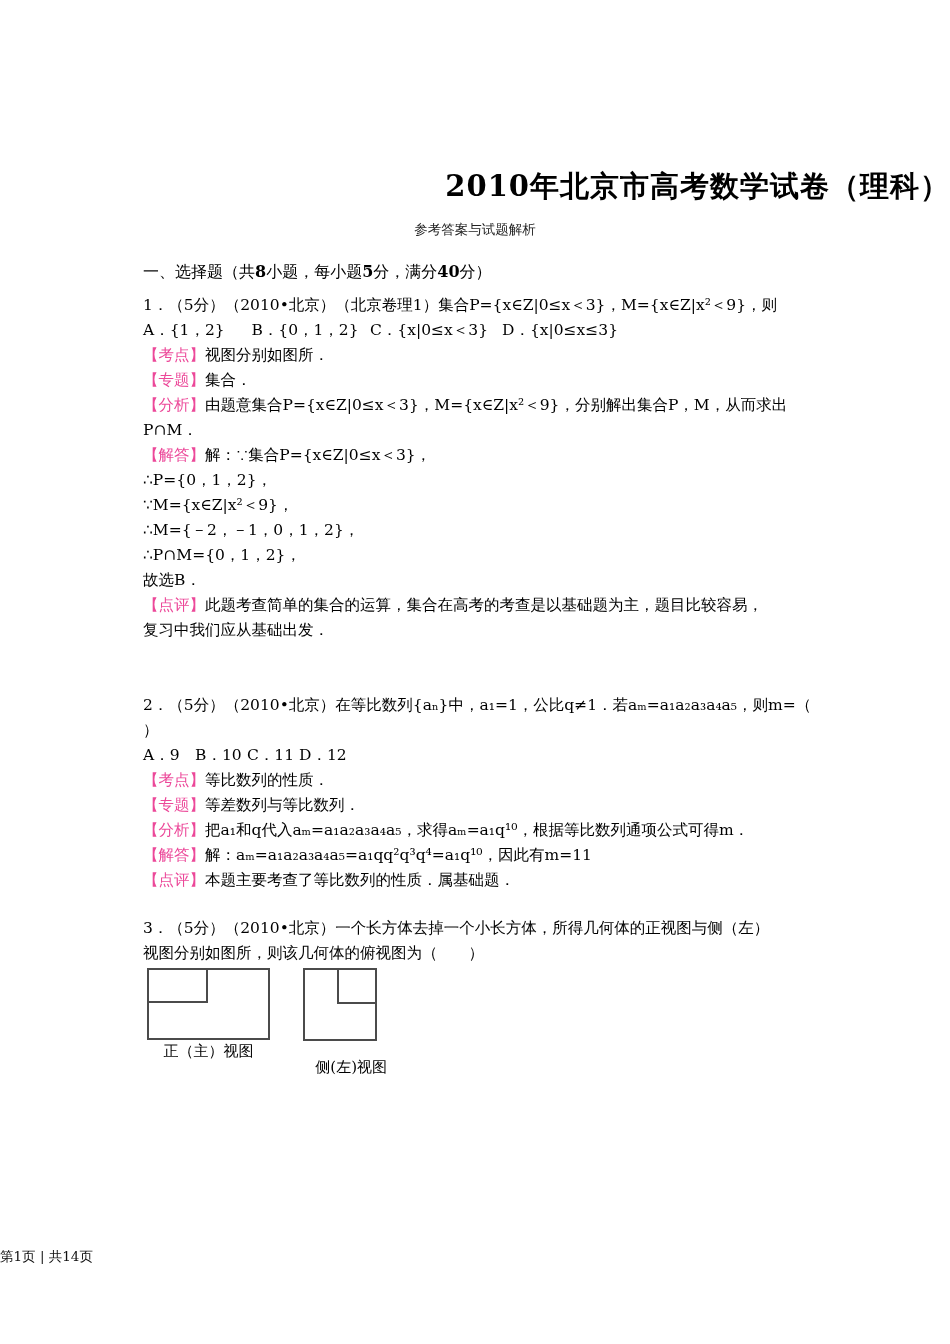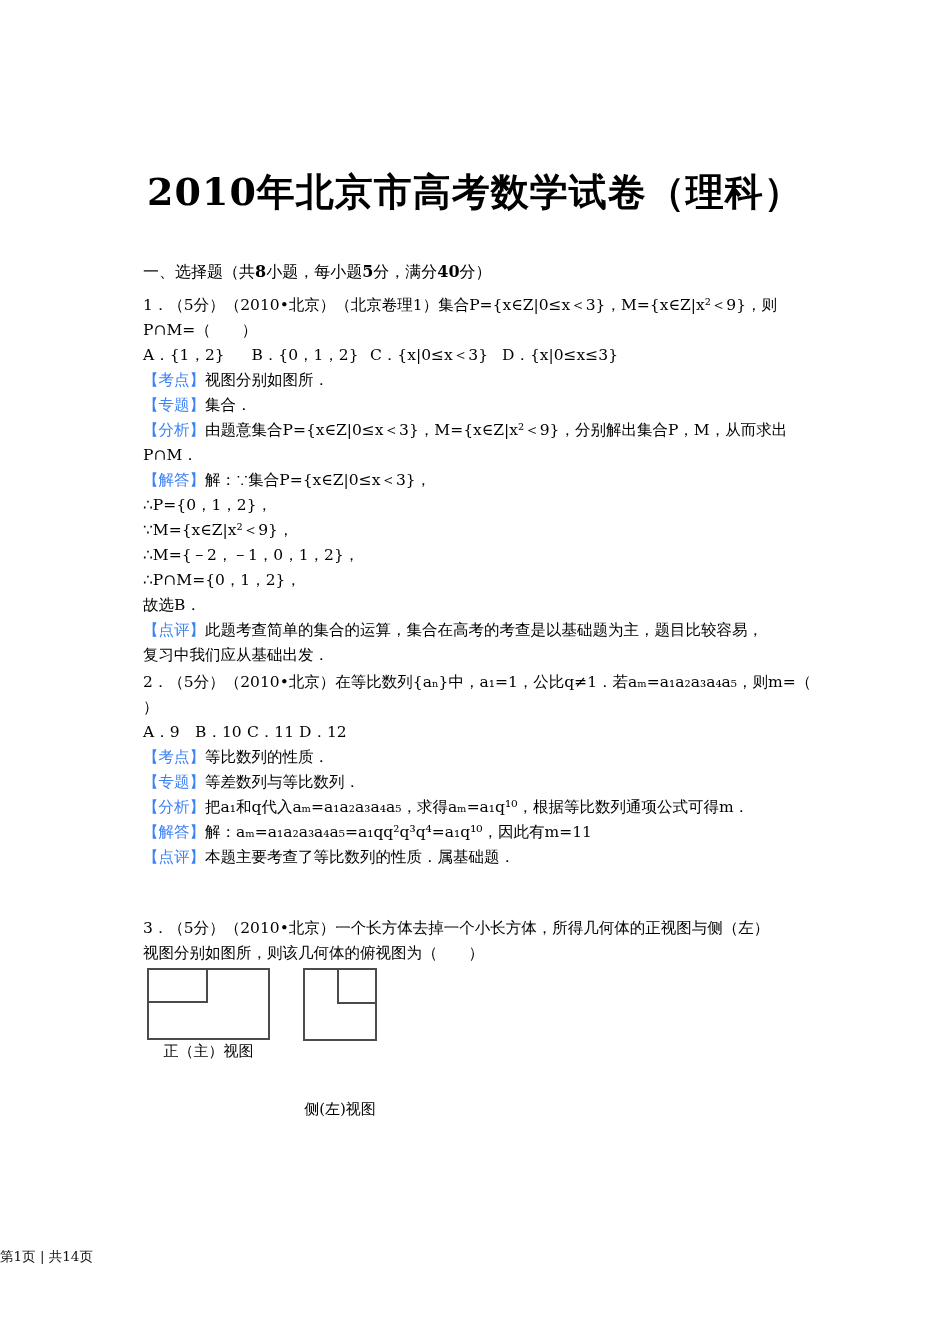--- a/index.html
+++ b/index.html
@@ -4,74 +4,74 @@
 <style>
   * { margin:0; padding:0; box-sizing:border-box; }
   html,body { background:#ffffff; }
   .page {
     position:relative; width:950px; height:1344px; background:#ffffff;
     font-family:"DejaVu Serif","Liberation Serif",serif; color:#000;
     overflow:hidden;
   }
   .title {
     position:absolute; top:167px; left:0; width:100%;
-    text-align:center; font-size:38px; font-weight:bold; letter-spacing:1px;
+    text-align:right; font-size:29px; font-weight:bold; letter-spacing:1px;
   }
   .subtitle {
     position:absolute; top:221px; left:0; width:100%;
     text-align:center; font-size:13.5px; color:#222;
   }
   .section-heading {
     position:absolute; top:262px; left:143px;
     font-size:16px; white-space:nowrap;
   }
   .bold { font-weight:bold; }
   .block { position:absolute; left:143px; width:700px; font-size:15.5px; }
   .q1 { top:293px; }
-  .q2 { top:670px; }
+  .q2 { top:693px; }
   .q3 { top:916px; }
   .line { height:25px; line-height:25px; white-space:nowrap; }
-  .blue { color:#3b82f6; }
+  .blue { color:#ec4899; }
   .opt { display:inline-block; }
   .w97  { min-width:97px; }
   .w130 { min-width:130px;text-align:center; }
   .w132 { min-width:132px; }
   .w52  { min-width:52px; }
   
   .fig { position:absolute; border:2px solid #4b4b4b; background:#fff; }
   .front-outer { left:147px; top:968px; width:123px; height:72px; }
   .front-inner {
     position:absolute; left:149px; top:970px; width:59px; height:33px;
     border-right:2px solid #4b4b4b; border-bottom:2px solid #4b4b4b;
   }
   .side-outer { left:303px; top:968px; width:74px; height:73px; }
   .side-inner {
     position:absolute; left:337px; top:970px; width:38px; height:34px;
     border-left:2px solid #4b4b4b; border-bottom:2px solid #4b4b4b;
   }
   .fig-label { position:absolute; font-size:15px; text-align:center; }
   .front-label { left:147px; top:1042px; width:123px; }
-  .side-label  { left:293px; top:1100px; width:94px; }
+  .side-label  { left:293px; top:1058px; width:94px;text-align:right; }
   .footer {
     position:absolute; top:1248px; left:0; width:100%;
     text-align:left; font-size:13.5px; color:#111;
   }
 </style>
 </head>
 <body>
 
 <div class="page">
 
   <div class="title">2010年北京市高考数学试卷（理科）</div>
+  <div class="subtitle">参考答案与试题解析</div>
 
   <div class="section-heading"><span>一、选择题（共</span><span class="bold">8</span><span>小题，每小题</span><span class="bold">5</span><span>分，满分</span><span class="bold">40</span><span>分）</span></div>
 
   <div class="block q1">
     <div class="line">1．（5分）（2010•北京）（北京卷理1）集合P={x∈Z|0≤x＜3}，M={x∈Z|x²＜9}，则</div>
-    <div class="line">P∩M=（　　）</div>
     <div class="line"><span class="opt w97">A．{1，2}</span><span class="opt w130">B．{0，1，2}</span><span class="opt w132">C．{x|0≤x＜3}</span><span class="opt">D．{x|0≤x≤3}</span></div>
     <div class="line"><span class="blue">【考点】</span><span>视图分别如图所．</span></div>
     <div class="line"><span class="blue">【专题】</span><span>集合．</span></div>
     <div class="line"><span class="blue">【分析】</span><span>由题意集合P={x∈Z|0≤x＜3}，M={x∈Z|x²＜9}，分别解出集合P，M，从而求出</span></div>
     <div class="line">P∩M．</div>
     <div class="line"><span class="blue">【解答】</span><span>解：∵集合P={x∈Z|0≤x＜3}，</span></div>
     <div class="line">∴P={0，1，2}，</div>
     <div class="line">∵M={x∈Z|x²＜9}，</div>
     <div class="line">∴M={－2，－1，0，1，2}，</div>
     <div class="line">∴P∩M={0，1，2}，</div>

